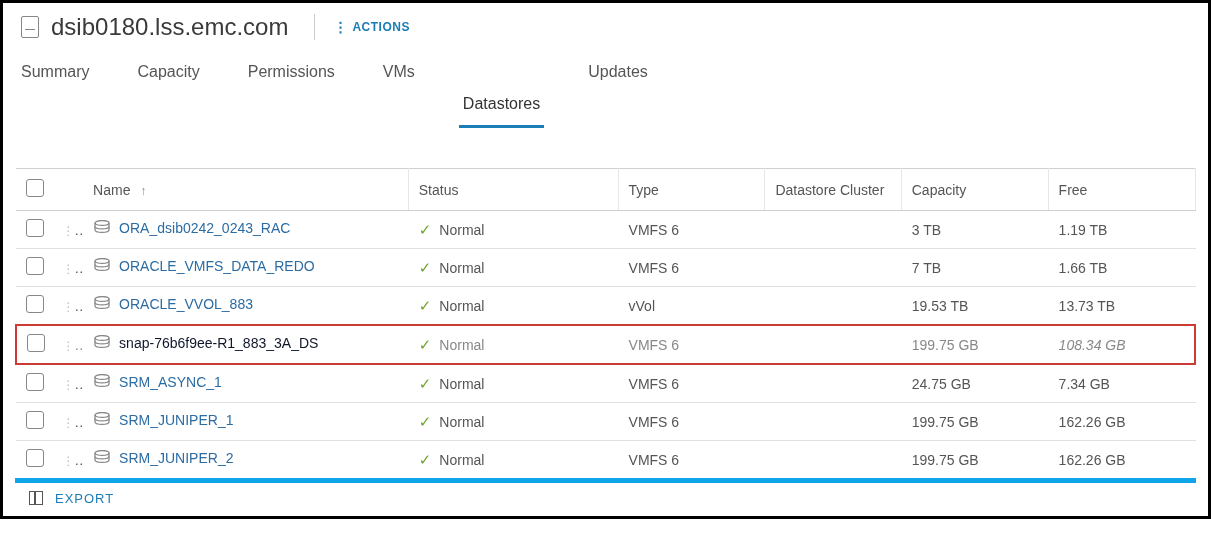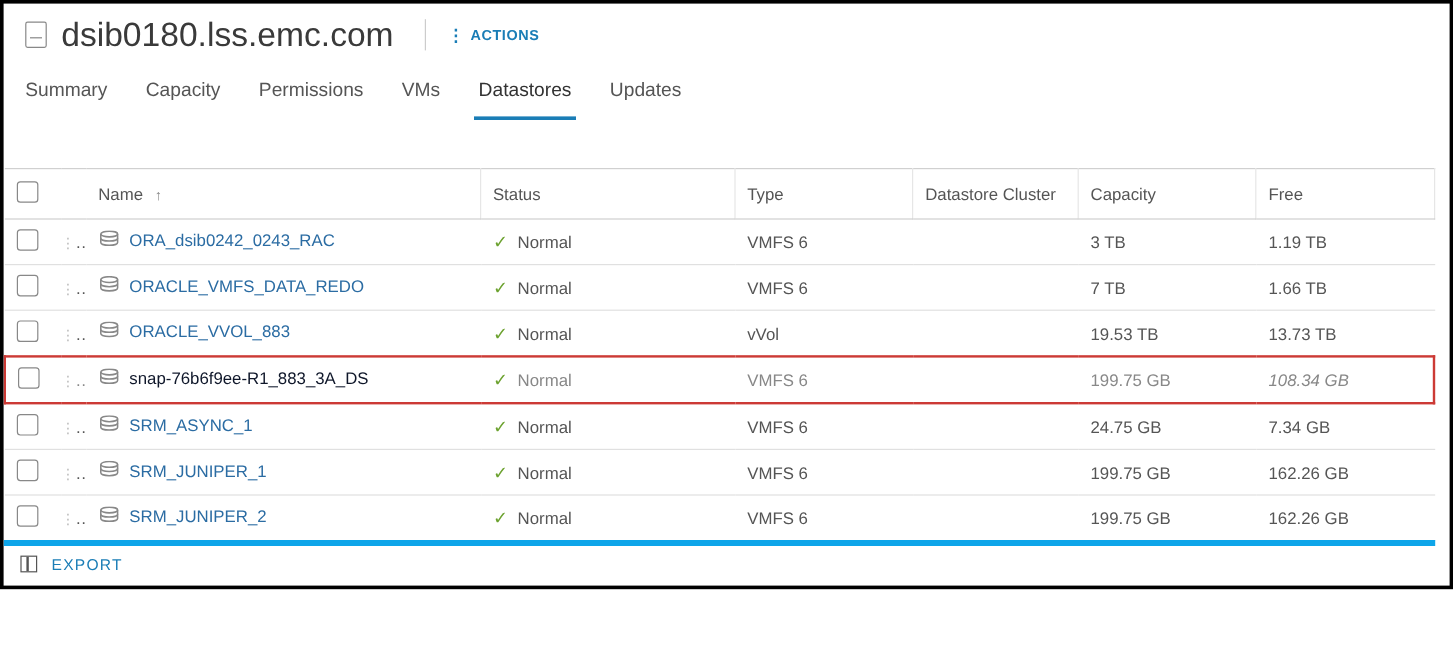--- a/index.html
+++ b/index.html
@@ -29,21 +29,21 @@
   .host-icon::after {
     content: "";
     position: absolute;
     bottom: 3px;
     left: 3px;
     right: 3px;
     height: 4px;
     border-top: 1px solid #888;
   }
   .host-title {
-    font-size: 28px;
+    font-size: 24px;
     color: #3a3a3a;
     font-weight: 400;
     margin-right: 20px;
   }
   .divider {
     width: 1px;
     height: 26px;
     background: #ccc;
     margin: 0 18px 0 6px;
   }
@@ -58,35 +58,36 @@
   }
   .actions-dots {
     margin-right: 6px;
     color: #1a7db6;
     font-size: 14px;
     letter-spacing: -1px;
   }
   .tabs {
     display: flex;
     padding: 8px 14px 0 14px;
-    gap: 24px;
+    gap: 40px;
   }
   .tab {
     padding: 8px 4px 12px 4px;
     color: #555;
     font-size: 16px;
     cursor: pointer;
     border-bottom: 3px solid transparent;
   }
   .tab.active {
     color: #333;
     border-bottom: 3px solid #1a7db6;
+    margin-top: 32px;
   }
   .content {
-    padding: 40px 12px 0 0;
+    padding: 40px 12px 0 12px;
   }
   table {
     width: 100%;
     border-collapse: collapse;
     table-layout: fixed;
   }
   th, td {
     text-align: left;
     padding: 8px 10px;
     border-bottom: 1px solid #e0e0e0;

